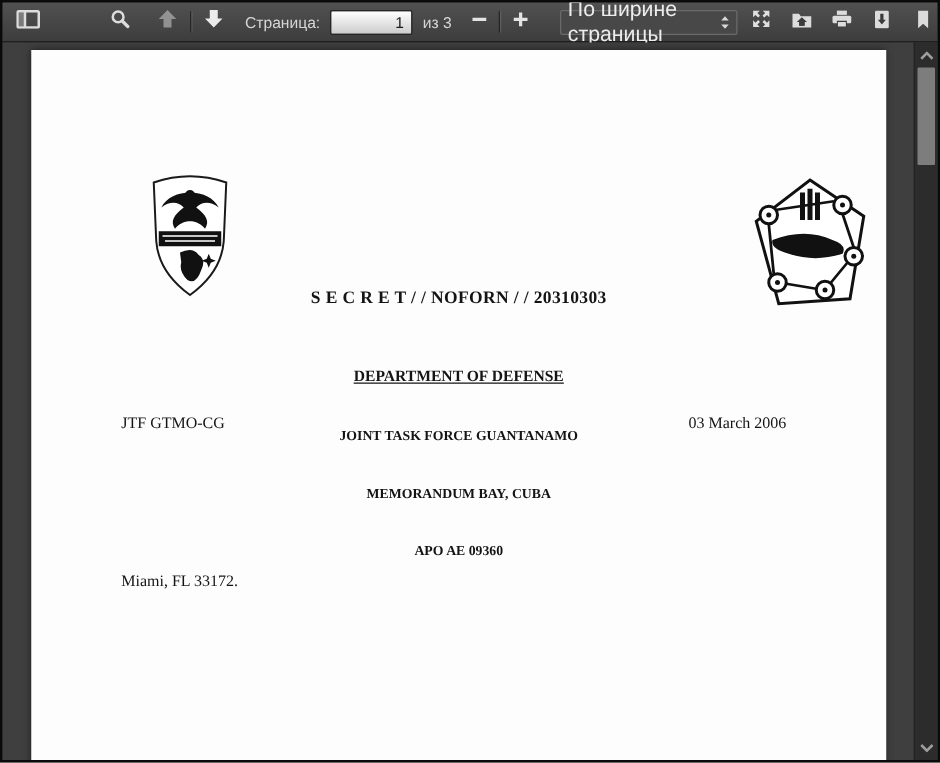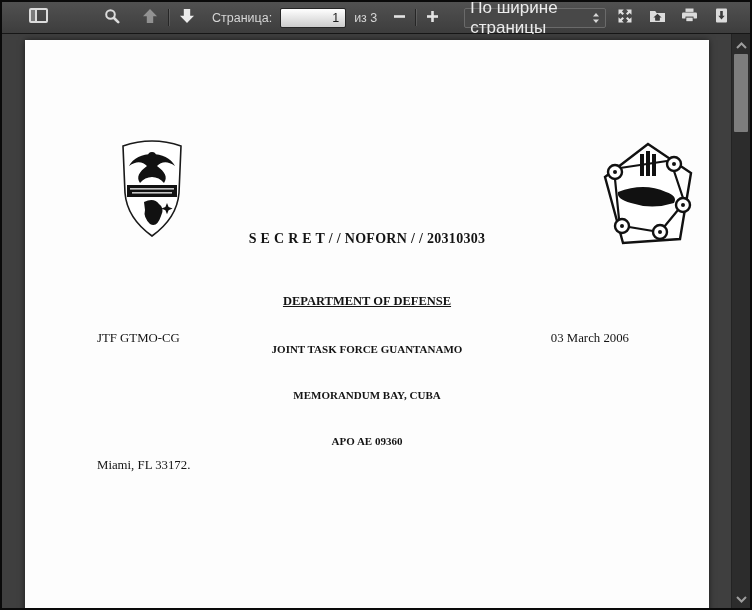--- a/index.html
+++ b/index.html
@@ -1,20 +1,20 @@
 <!DOCTYPE html>
 <html><head>
 <meta charset="utf-8">
 <style>
   html,body{margin:0;padding:0;background:#888;}
   .screen{position:relative;width:752px;height:610px;background:#3f3f3f;border:2px solid #0a0a0a;
           box-sizing:border-box;overflow:hidden;font-family:"Liberation Sans",sans-serif;}
   
   .toolbar{position:relative;height:32px;background:linear-gradient(#515151,#3d3d3d);
-           border-bottom:1px solid #161616;display:flex;align-items:center;padding:0 20px;box-sizing:border-box;}
+           border-bottom:1px solid #161616;display:flex;align-items:center;padding:0 4px;box-sizing:border-box;}
   .tb-btn{width:28px;height:25px;display:flex;align-items:center;justify-content:center;
           border-radius:2px;cursor:pointer;flex:0 0 auto;}
   .sep{width:1px;height:17px;background:#262626;box-shadow:1px 0 0 rgba(255,255,255,.12);margin:0 4px;flex:0 0 auto;}
   .tb-label{color:#d6d6d6;font-size:12.5px;flex:0 0 auto;}
   .page-input{width:52px;height:18px;margin-left:8px;border:1px solid #262626;border-radius:2px;
               background:linear-gradient(#ffffff,#cccccc);color:#1c1c1c;font-size:12.5px;
               text-align:right;padding:0 6px;flex:0 0 auto;font-family:"Liberation Sans",sans-serif;}
   .zoom-select{margin-left:20px;width:142px;height:20px;border:1px solid #6a6a6a;border-radius:2px;
                background:#484848;color:#ececec;font-size:17px;display:flex;align-items:center;
                padding:0 5px;box-sizing:border-box;cursor:pointer;flex:0 0 auto;justify-content:space-between;}

